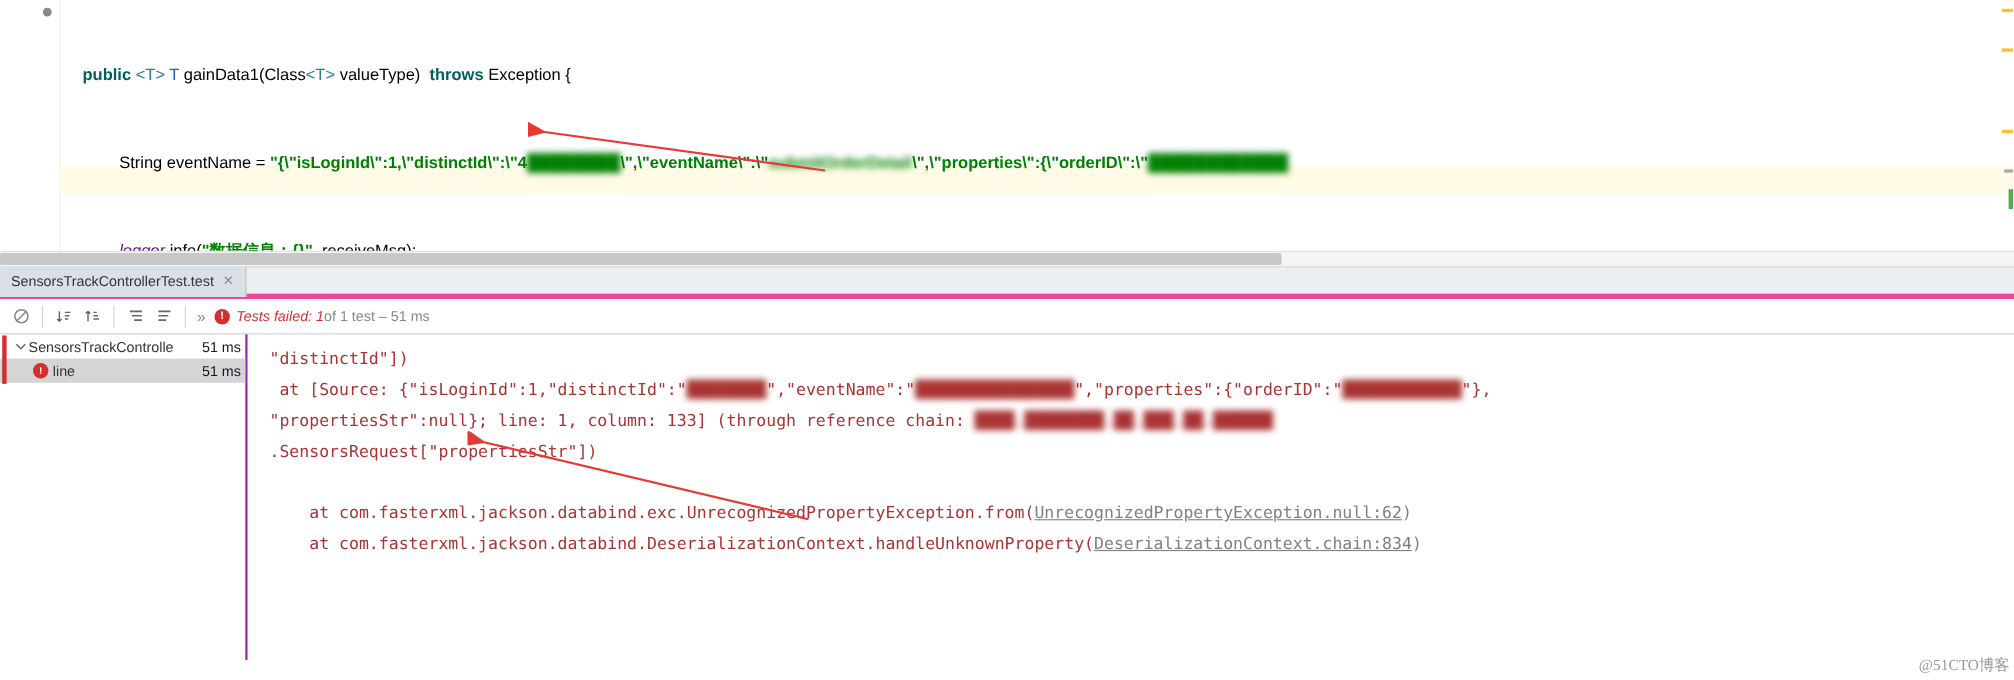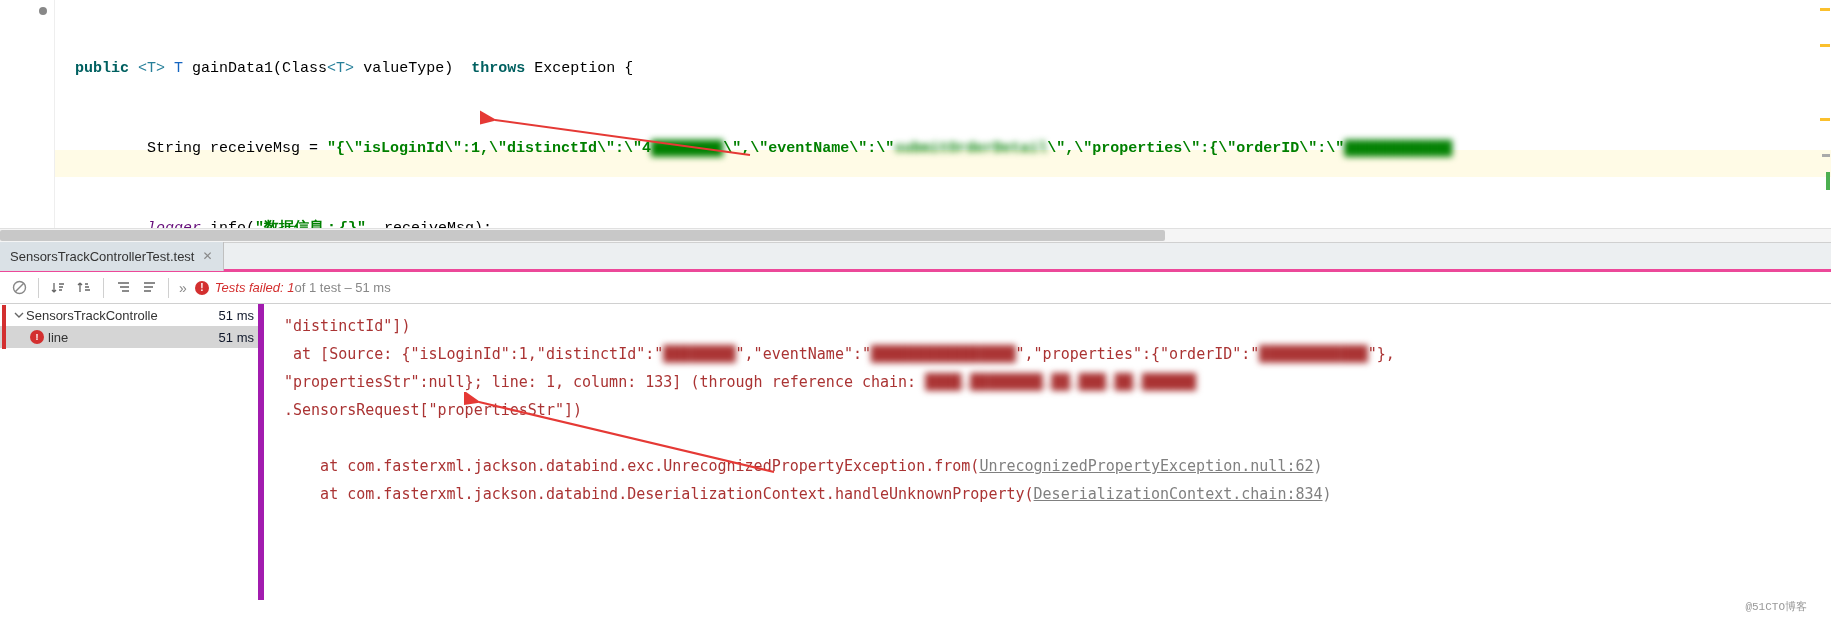--- a/index.html
+++ b/index.html
@@ -33,21 +33,21 @@
       left: 38px;
       top: 6px;
       width: 10px;
       height: 10px;
     }
     .code-content {
       padding-left: 75px;
       padding-top: 2px;
       line-height: 26.8px;
       white-space: pre;
-      font-family: Liberation Mono, monospace;
+      font-family: Liberation Sans, sans-serif;
       font-size: 15px;
     }
     .code-line { height: 26.8px; }
     .return-line-bg {
       position: absolute;
       left: 55px;
       right: 0;
       top: 150px;
       height: 27px;
       background: #fffbe6;
@@ -83,21 +83,21 @@
       top: 1px;
       width: 1165px;
       height: 11px;
       background: #c8c8c8;
       border-radius: 2px;
     }
     .tab-bar {
       height: 30px;
       background: #eceff1;
       border-top: 1px solid #d0d0d0;
-      border-bottom: 3px solid #ec4899;
+      border-bottom: 5px solid #ec4899;
       display: flex;
       align-items: center;
     }
     .tab {
       height: 30px;
       padding: 0 10px;
       background: #dae1e6;
       display: flex;
       align-items: center;
       font-family: -apple-system, "Segoe UI", sans-serif;
@@ -152,22 +152,22 @@
       margin-right: 6px;
       font-weight: bold;
     }
     .fail-text { color: #d32f2f; font-weight: 500; font-style: italic; }
     .dim-text { color: #888; }
     .results-row {
       display: flex;
       height: 296px;
     }
     .tree-panel {
-      width: 264px;
-      border-right: 6px solid #a21caf;
+      width: 225px;
+      border-right: 2px solid #a21caf;
       font-family: -apple-system, "Segoe UI", sans-serif;
       font-size: 13px;
       position: relative;
     }
     .tree-item {
       height: 22px;
       display: flex;
       align-items: center;
       padding-left: 4px;
     }
@@ -204,24 +204,24 @@
       filter: blur(3px);
       -webkit-filter: blur(3px);
     }
     .arrow-svg {
       position: absolute;
       pointer-events: none;
       z-index: 5;
     }
     .watermark {
       position: absolute;
-      right: 24px;
+      right: 4px;
       bottom: 4px;
-      font-family: Liberation Mono, monospace;
-      font-size: 11px;
+      font-family: Liberation Serif, serif;
+      font-size: 14px;
       color: #999;
     }
     .run-marker {
       position: absolute;
       left: 2px;
       top: 1px;
       width: 4px;
       height: 44px;
       background: #d32f2f;
     }
@@ -231,21 +231,21 @@
 
 <div class="editor-area">
   <div class="gutter">
     <svg class="gutter-icon" viewBox="0 0 10 10">
         <circle cx="5" cy="5" r="4" fill="#888"></circle>
       </svg>
   </div>
   <div class="return-line-bg"></div>
   <div class="code-content">
     <div class="code-line"><span class="kw-public">public</span><span class="plain"> </span><span class="generic">&lt;T&gt;</span><span class="plain"> </span><span class="type">T</span><span class="method"> gainData1(Class</span><span class="generic">&lt;T&gt;</span><span class="plain"> valueType)</span><span class="kw-throws">  throws</span><span class="plain"> Exception {</span></div>
-    <div class="code-line"><span class="plain">        String receiveMsg = </span><span class="str">"{\"isLoginId\":1,\"distinctId\":\"4</span><span class="str blur-span">████████</span><span class="str">\",\"eventName\":\"</span><span class="str blur-span">submitOrderDetail</span><span class="str">\",\"properties\":{\"orderID\":\"</span><span class="str blur-span">████████████</span></div>
+    <div class="code-line"><span class="plain">        String eventName = </span><span class="str">"{\"isLoginId\":1,\"distinctId\":\"4</span><span class="str blur-span">████████</span><span class="str">\",\"eventName\":\"</span><span class="str blur-span">submitOrderDetail</span><span class="str">\",\"properties\":{\"orderID\":\"</span><span class="str blur-span">████████████</span></div>
     <div class="code-line"><span class="plain">        </span><span class="logger">logger</span><span class="plain">.info(</span><span class="str-zh">"数据信息：{}"</span><span class="plain">, receiveMsg);</span></div>
     
     
     
     
     
   </div>
   <svg class="arrow-svg" style="left:480px; top:100px; width:280px; height:60px;">
     <defs>
         <marker id="ah1" markerWidth="10" markerHeight="8" refX="1" refY="4" orient="auto">

